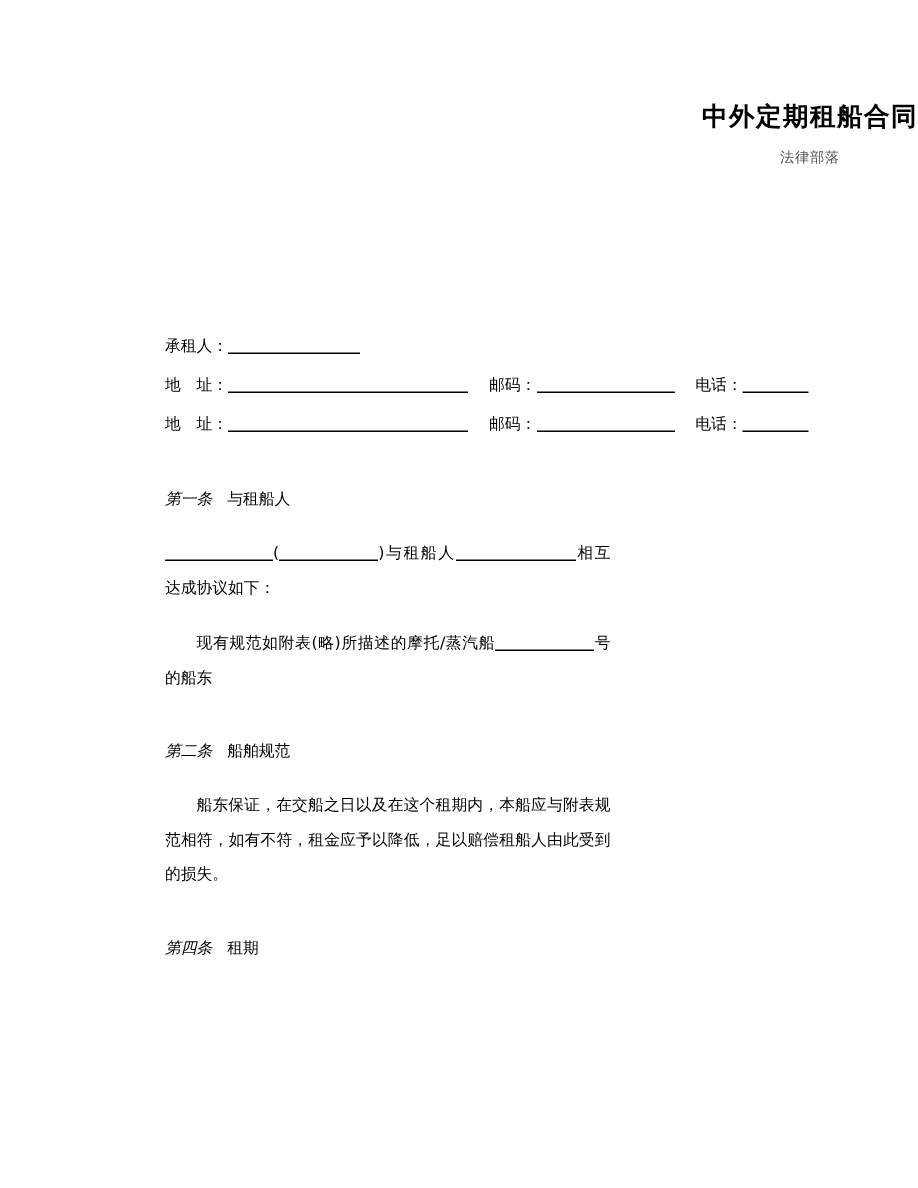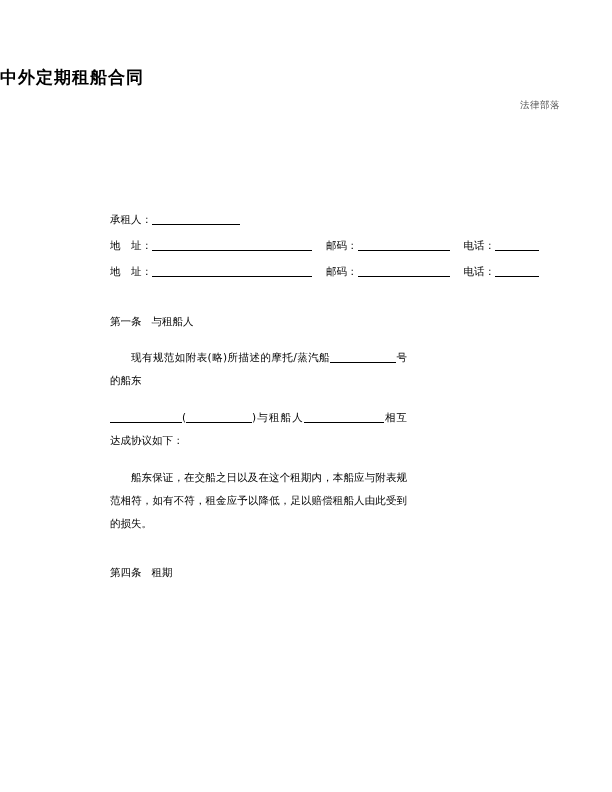--- a/index.html
+++ b/index.html
@@ -24,31 +24,31 @@
   }
   .watermark {
     position: absolute;
     top: 33px;
     right: 52px;
     font-size: 9.5px;
     color: #555555;
     letter-spacing: 0.5px;
   }
   .doc-title {
-    text-align: left;
+    text-align: right;
     font-size: 17px;
     font-weight: bold;
     margin-top: 66px;
     letter-spacing: 1px;
     color: #000;
   }
   .body-area {
     position: absolute;
     left: 0;
-    top: 128px;
+    top: 140px;
     width: 495px;
   }
   .fields {
     margin-left: 110px;
     margin-right: 85px;
     margin-top: 12px;
   }
   .field-row {
     font-size: 10.5px;
     line-height: 26px;
@@ -74,21 +74,21 @@
     margin-right: 88px;
     font-size: 10.5px;
     line-height: 22px;
     color: #000;
   }
   .sec-head {
     margin-top: 26px;
     margin-bottom: 0;
     font-size: 10.5px;
   }
-  .sec-head .num { margin-right: 10px; }
+  .sec-head .num { margin-right: 10px; font-style: italic; }
   .para {
     margin-top: 14px;
     text-indent: 21px;
     text-align: justify;
     line-height: 23px;
   }
   .inline-blank {
     display: inline-block;
     border-bottom: 1px solid #000;
     height: 11px;
@@ -109,20 +109,21 @@
   <div class="doc-title">中外定期租船合同</div>
 
   <div class="body-area">
     <div class="fields" id="party-fields">
         <div class="field-row"><span class="lbl">承租人：</span><span class="blank b-name"></span></div>
         <div class="field-row"><span class="lbl">地　址：</span><span class="blank b-addr"></span><span class="gap-s"></span><span class="lbl">邮码：</span><span class="blank b-post"></span><span class="gap-s"></span><span class="lbl">电话：</span><span class="blank b-tel"></span></div>
         <div class="field-row"><span class="lbl">地　址：</span><span class="blank b-addr"></span><span class="gap-s"></span><span class="lbl">邮码：</span><span class="blank b-post"></span><span class="gap-s"></span><span class="lbl">电话：</span><span class="blank b-tel"></span></div>
       </div>
     <div class="sec" id="sections-container">
         <div class="sec-head"><span class="num">第一条</span><span>与租船人</span></div>
+        <div class="para noindent"><span class="inline-blank ib-72"></span><span>(</span><span class="inline-blank ib-66"></span><span>)与租船人</span><span class="inline-blank ib-80"></span><span>相互达成协议如下：</span></div>
         <div class="para"><span>现有规范如附表(略)所描述的摩托/蒸汽船</span><span class="inline-blank ib-66"></span><span>号的船东</span></div>
-        <div class="para noindent"><span class="inline-blank ib-72"></span><span>(</span><span class="inline-blank ib-66"></span><span>)与租船人</span><span class="inline-blank ib-80"></span><span>相互达成协议如下：</span></div>
+        <div class="sec-head"><span class="num">第二条</span><span>船舶规范</span></div>
         <div class="para"><span>船东保证，在交船之日以及在这个租期内，本船应与附表规范相符，如有不符，租金应予以降低，足以赔偿租船人由此受到的损失。</span></div>
         <div class="sec-head"><span class="num">第四条</span><span>租期</span></div>
       </div>
   </div>
 
 </div>
 
 </body></html>

